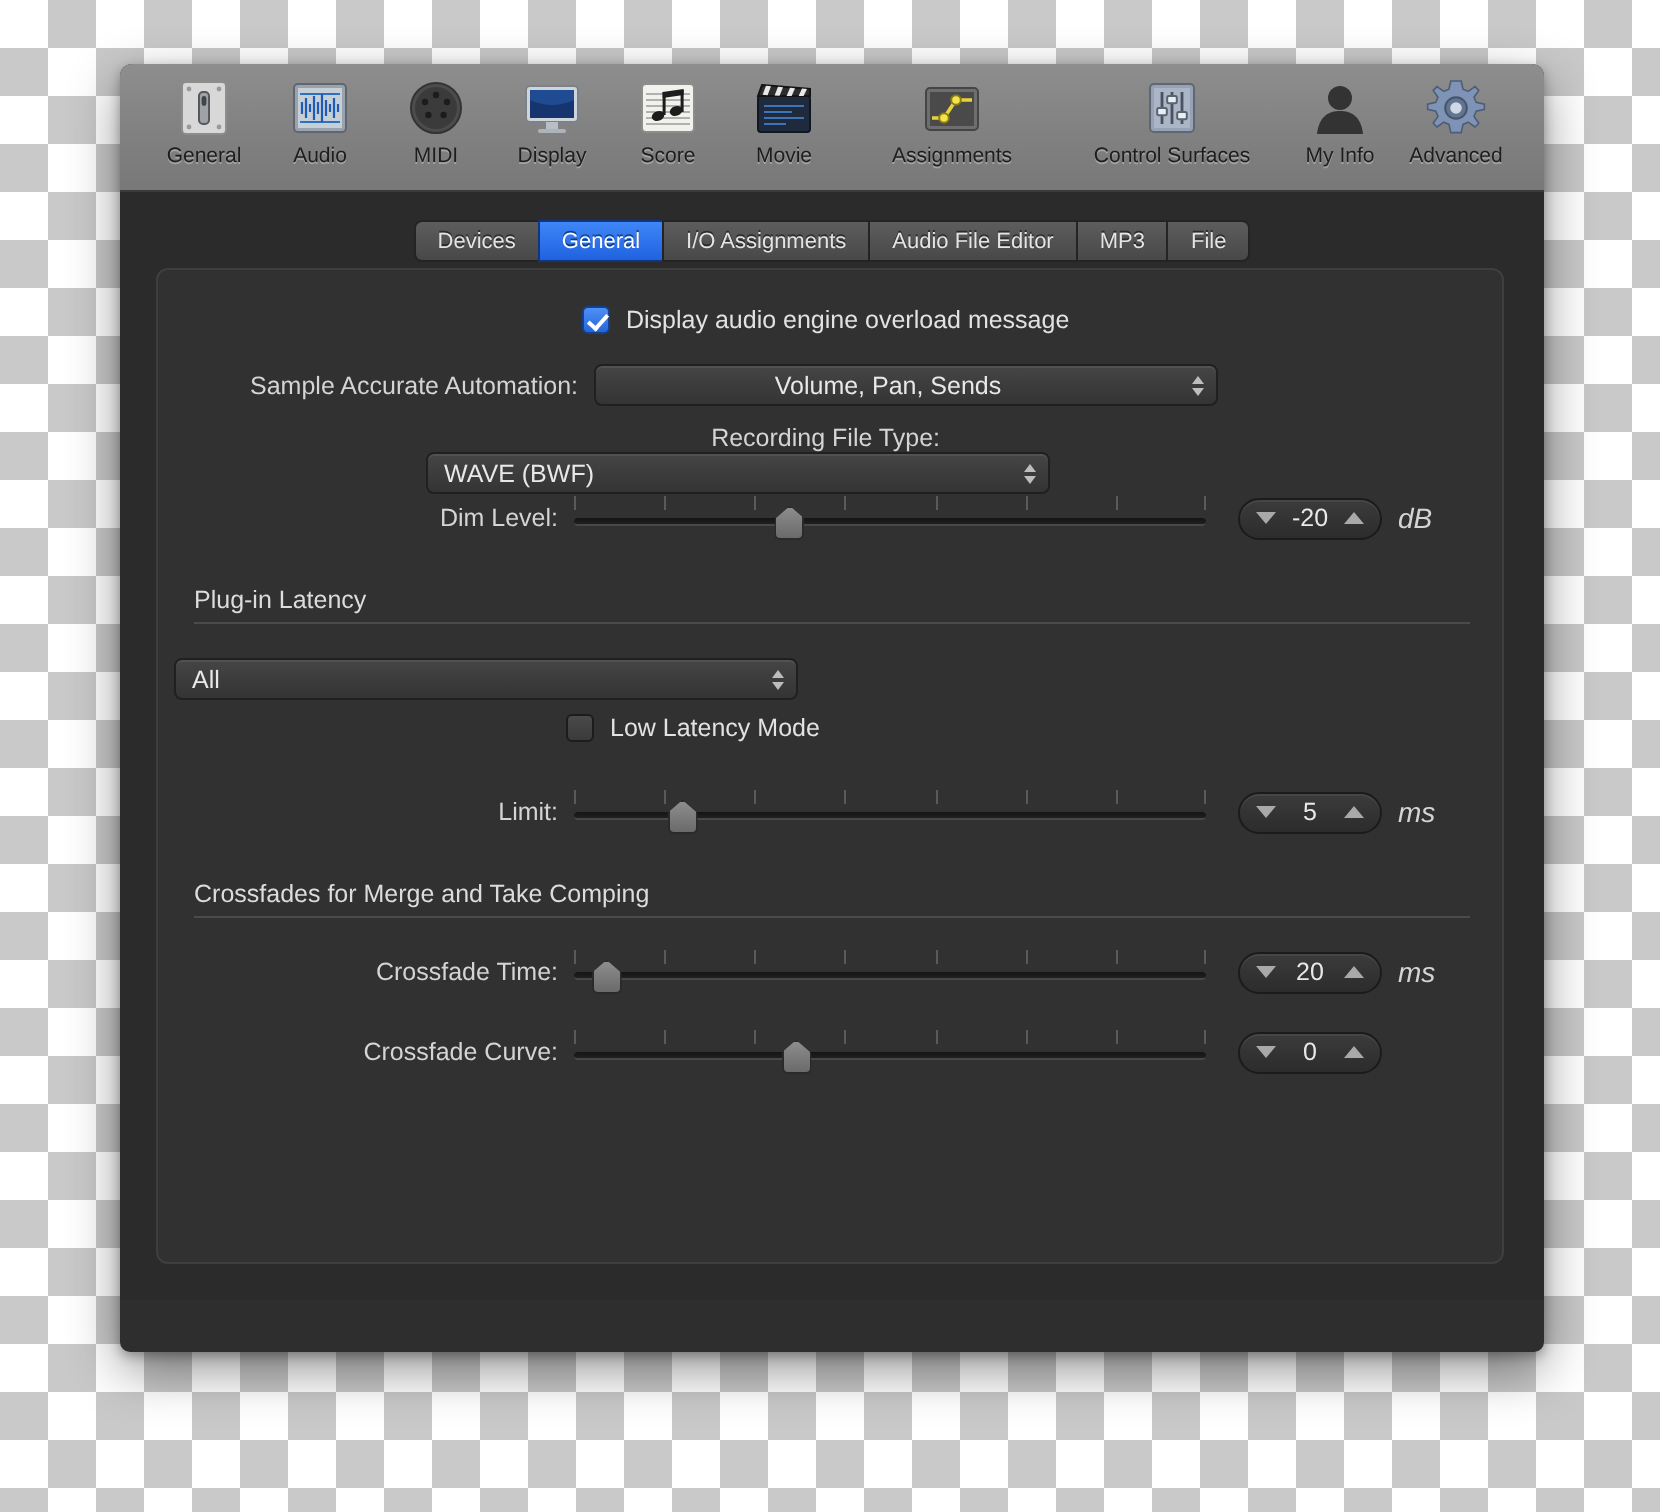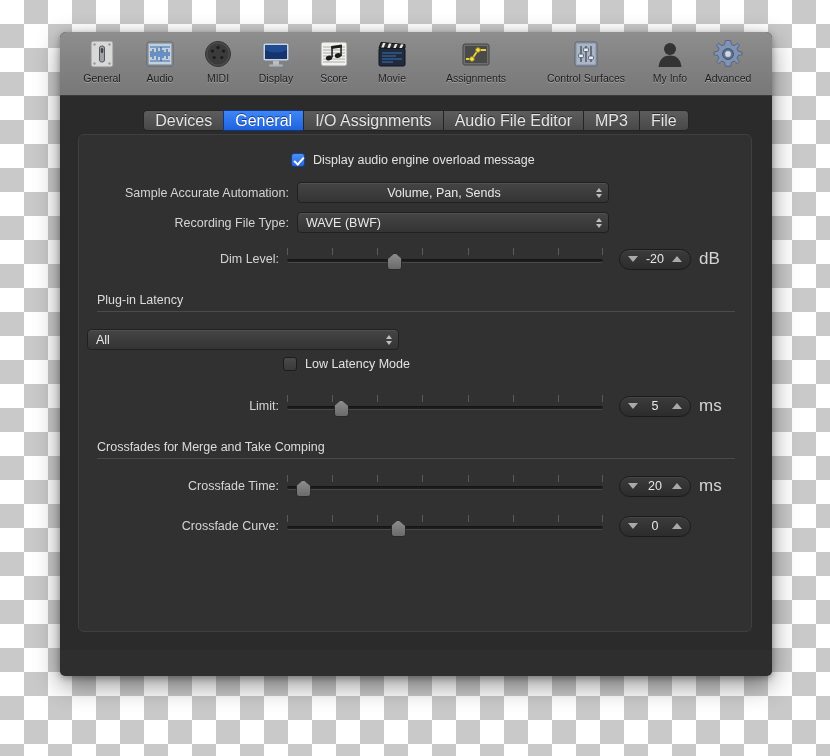--- a/index.html
+++ b/index.html
@@ -123,21 +123,21 @@
     left: 0; right: 0; top: 14px;
     display: flex;
     justify-content: center;
     z-index: 4;
   }
   .tab {
     height: 21px;
     padding: 0 11px;
     display: flex;
     align-items: center;
-    font-size: 16px;
+    font-size: 11px;
     color: #e4e4e4;
     background: linear-gradient(to bottom, #5d5d5d, #484848);
     border: 1px solid #242424;
     border-right-width: 0;
     cursor: default;
     white-space: nowrap;
     text-shadow: 0 -1px 0 rgba(0,0,0,0.5);
   }
   .tab:first-child { border-radius: 4px 0 0 4px; }
   .tab:last-child  { border-radius: 0 4px 4px 0; border-right-width: 1px; }
@@ -154,23 +154,24 @@
     align-items: center;
     left: 0;
   }
   .lbl {
     font-size: 12.5px;
     color: #d4d4d4;
     text-align: right;
     white-space: nowrap;
   }
   .unit {
-    font-size: 17px;
+    font-size: 14px;
     color: #d4d4d4;
     margin-left: 8px;
+    font-style: italic;
   }
 
   
   .popup {
     position: relative;
     height: 21px;
     background: linear-gradient(to bottom, #454545, #343434);
     border: 1px solid #202020;
     border-radius: 4px;
     display: flex;
@@ -476,21 +477,21 @@
         <div class="lbl" style="width:210px;">Sample Accurate Automation:</div>
         <div class="popup" style="width:312px; margin-left:8px;justify-content:center;">
           <span>Volume, Pan, Sends</span>
           <span class="arrows">
               <i class="up"></i>
               <i class="down"></i>
             </span>
         </div>
       </div>
 
-      <div class="row" style="left:0; top:77px; width:540px;">
+      <div class="row" style="left:16px; top:77px; width:540px;flex-direction:column;">
         <div class="lbl" style="width:210px;">Recording File Type:</div>
         <div class="popup" style="width:312px; margin-left:8px;">
           <span>WAVE (BWF)</span>
           <span class="arrows">
               <i class="up"></i>
               <i class="down"></i>
             </span>
         </div>
       </div>
 

